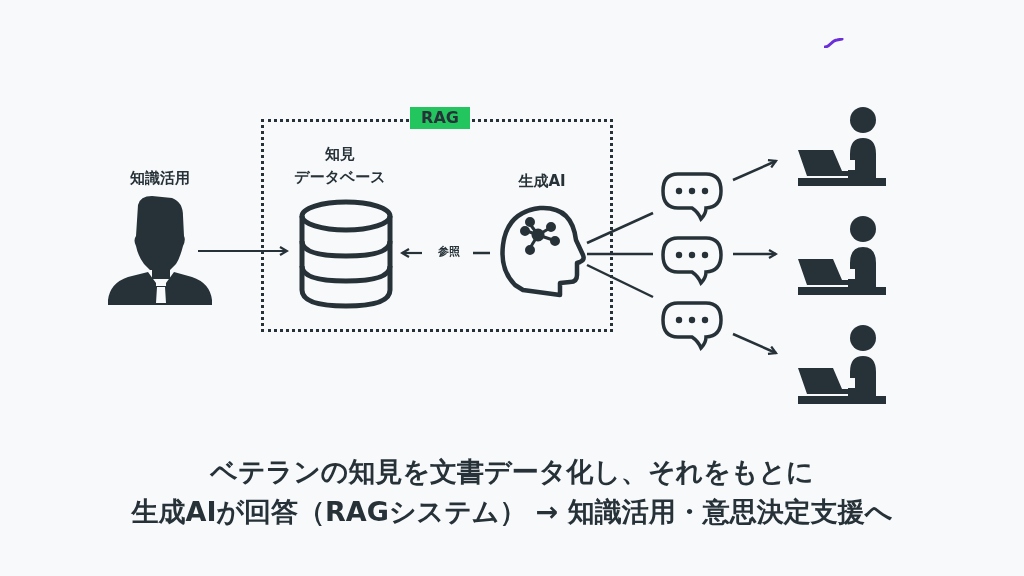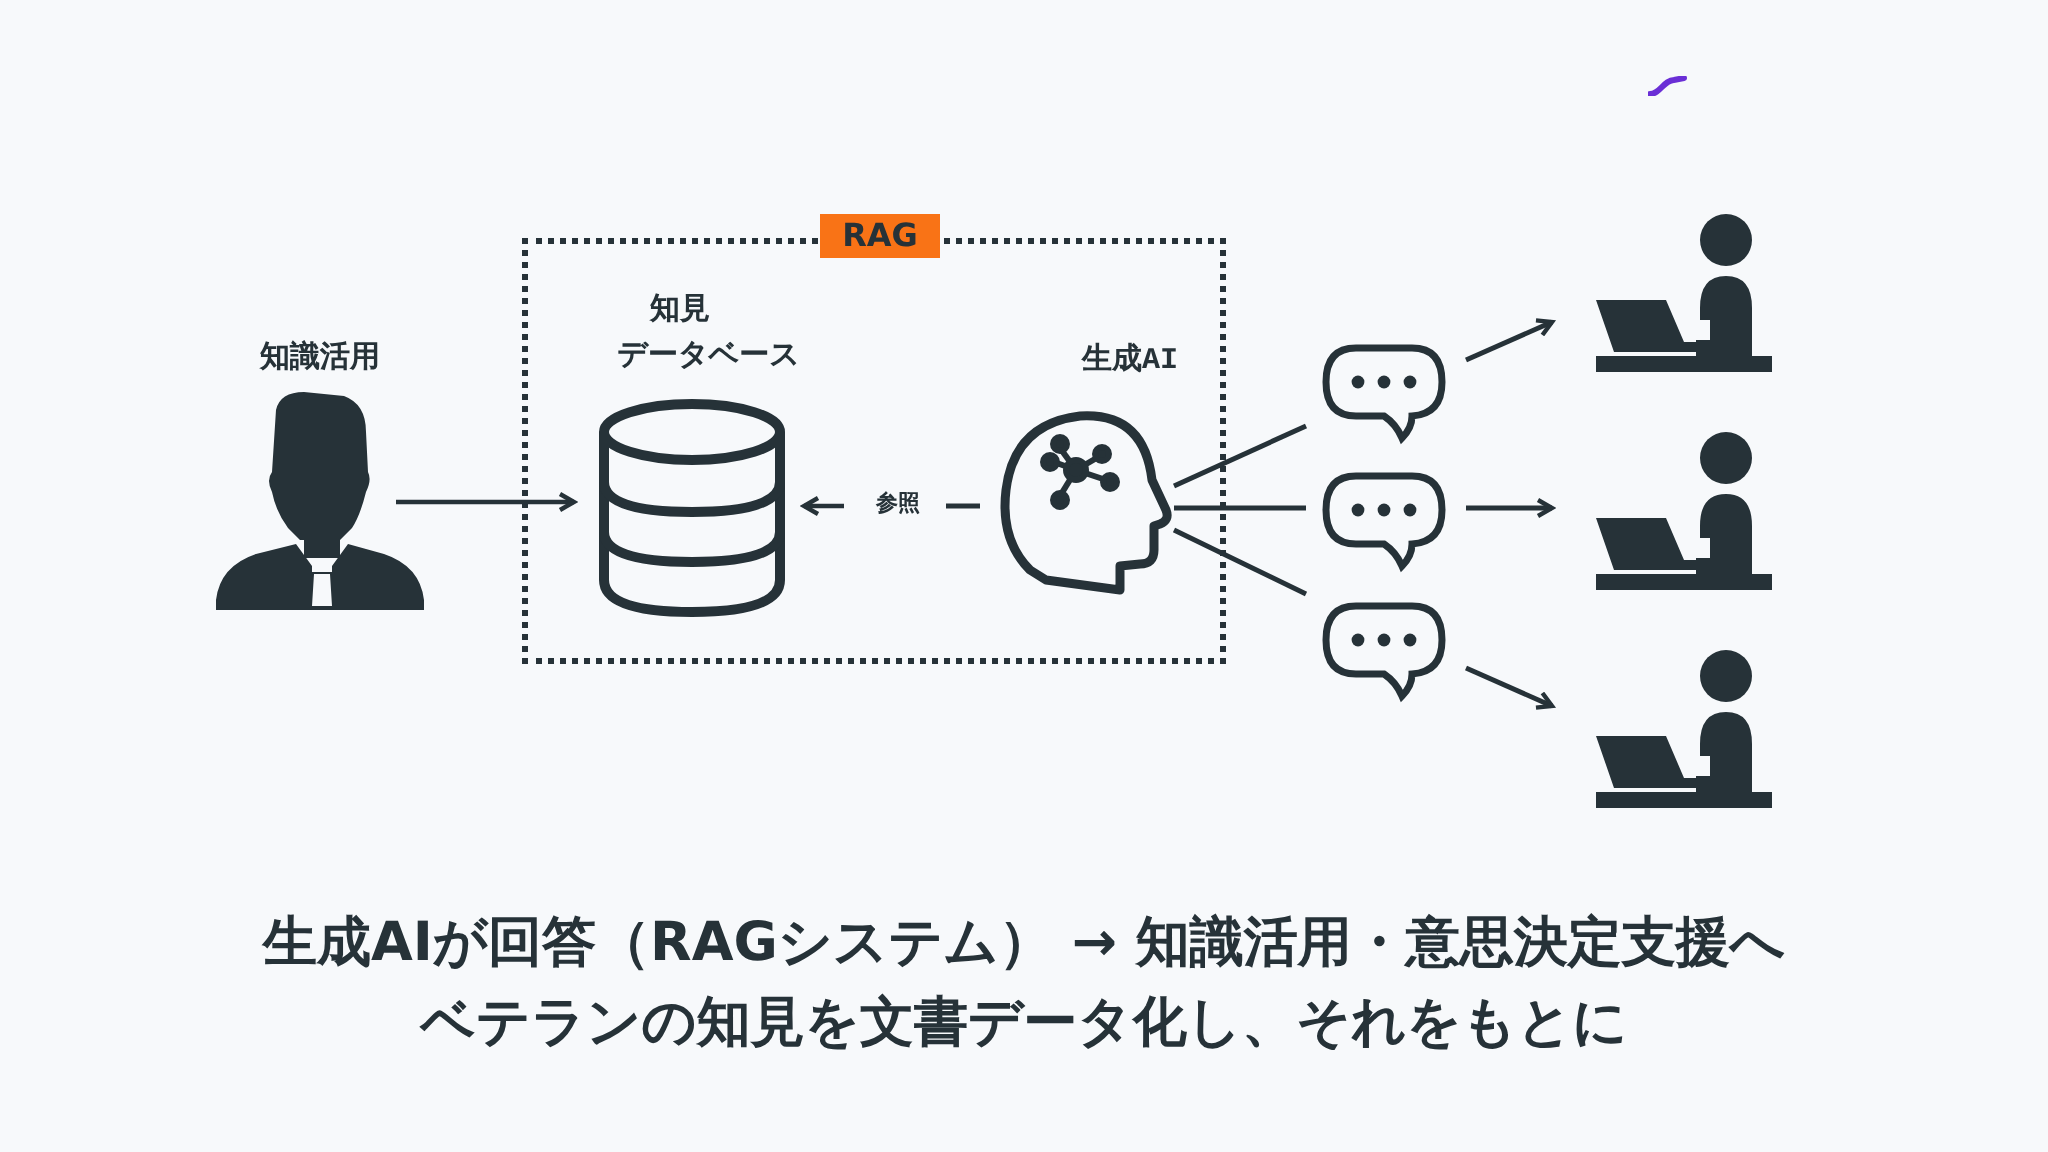--- a/index.html
+++ b/index.html
@@ -4,40 +4,40 @@
 <style>
   html, body { margin:0; padding:0; }
   body { width:1024px; height:576px; background:#f7f9fb; position:relative; overflow:hidden;
          font-family:"DejaVu Sans", "Liberation Sans", sans-serif; color:#263238; }
   .abs { position:absolute; }
   .label { font-weight:bold; font-size:15px; color:#263238; text-align:center; line-height:22px; white-space:nowrap; }
   #logo { left:822px; top:38px; width:140px; height:34px; }
   #logo-text { position:absolute; left:0; top:4px; font-size:24px; font-weight:bold; color:#2b2b2e; letter-spacing:-0.5px; }
   #logo-mark { position:absolute; left:2px; top:0; width:20px; height:10px; }
   #rag-box { left:261px; top:119px; width:352px; height:213px; border:3px dotted #263238; box-sizing:border-box; }
-  #rag-label { left:410px; top:107px; width:60px; background:#f97316; font-size:16px; }
+  #rag-label { left:410px; top:107px; width:60px; background:#22c55e; font-size:16px; }
   #caption { left:0; top:452px; width:1024px; text-align:center; font-weight:bold; font-size:27px; line-height:40px; color:#263238; }
   svg.diagram { position:absolute; left:0; top:0; }
 </style>
 </head>
 <body>
 
 <div id="logo" class="abs">
   <svg id="logo-mark" viewBox="0 0 20 10">
     <path d="M1 9 C6 9, 8 2, 13 2 L18 1" stroke="#6a2fd6" stroke-width="3" fill="none" stroke-linecap="round"></path>
   </svg>
 </div>
 
 <div id="rag-box" class="abs"></div>
 <div id="rag-label" class="abs label">RAG</div>
 
 <div class="abs label" style="left:110px;top:167px;width:100px;">知識活用</div>
 <div class="abs label" style="left:280px;top:143px;width:120px;">知見</div>
-<div class="abs label" style="left:280px;top:166px;width:120px;text-align:right;">データベース</div>
-<div class="abs label" style="left:515px;top:170px;width:100px;font-family:Liberation Mono, monospace;">生成AI</div>
+<div class="abs label" style="left:280px;top:166px;width:120px;">データベース</div>
+<div class="abs label" style="left:492px;top:170px;width:100px;">生成AI</div>
 <div class="abs label" style="left:424px;top:241px;width:50px;font-size:11px;">参照</div>
 
 <svg class="diagram" width="1024" height="440" viewBox="0 0 1024 440">
   <defs>
     <marker id="arr" markerWidth="10" markerHeight="10" refX="8" refY="5" orient="auto" markerUnits="userSpaceOnUse">
       <path d="M1 1 L8 5 L1 9" fill="none" stroke="#263238" stroke-width="2.2"></path>
     </marker>
   </defs>
 
   <g fill="#263238">
@@ -126,15 +126,15 @@
       <g>
         <circle cx="863" cy="338" r="13"></circle>
         <path d="M850 372 Q850 356 863 356 Q876 356 876 372 L876 396 L848 396 L848 388 L855 388 L855 378 L850 378 Z"></path>
         <path d="M798 368 L833 368 L842 389 L853 389 L853 394 L807 394 Z"></path>
         <rect x="798" y="396" width="88" height="8"></rect>
       </g>
     </g>
 </svg>
 
 <div id="caption" class="abs">
+  <div>ベテランの知見を文書データ化し、それをもとに</div>
   <div>生成AIが回答（RAGシステム） → 知識活用・意思決定支援へ</div>
-  <div>ベテランの知見を文書データ化し、それをもとに</div>
 </div>
 
 </body></html>

